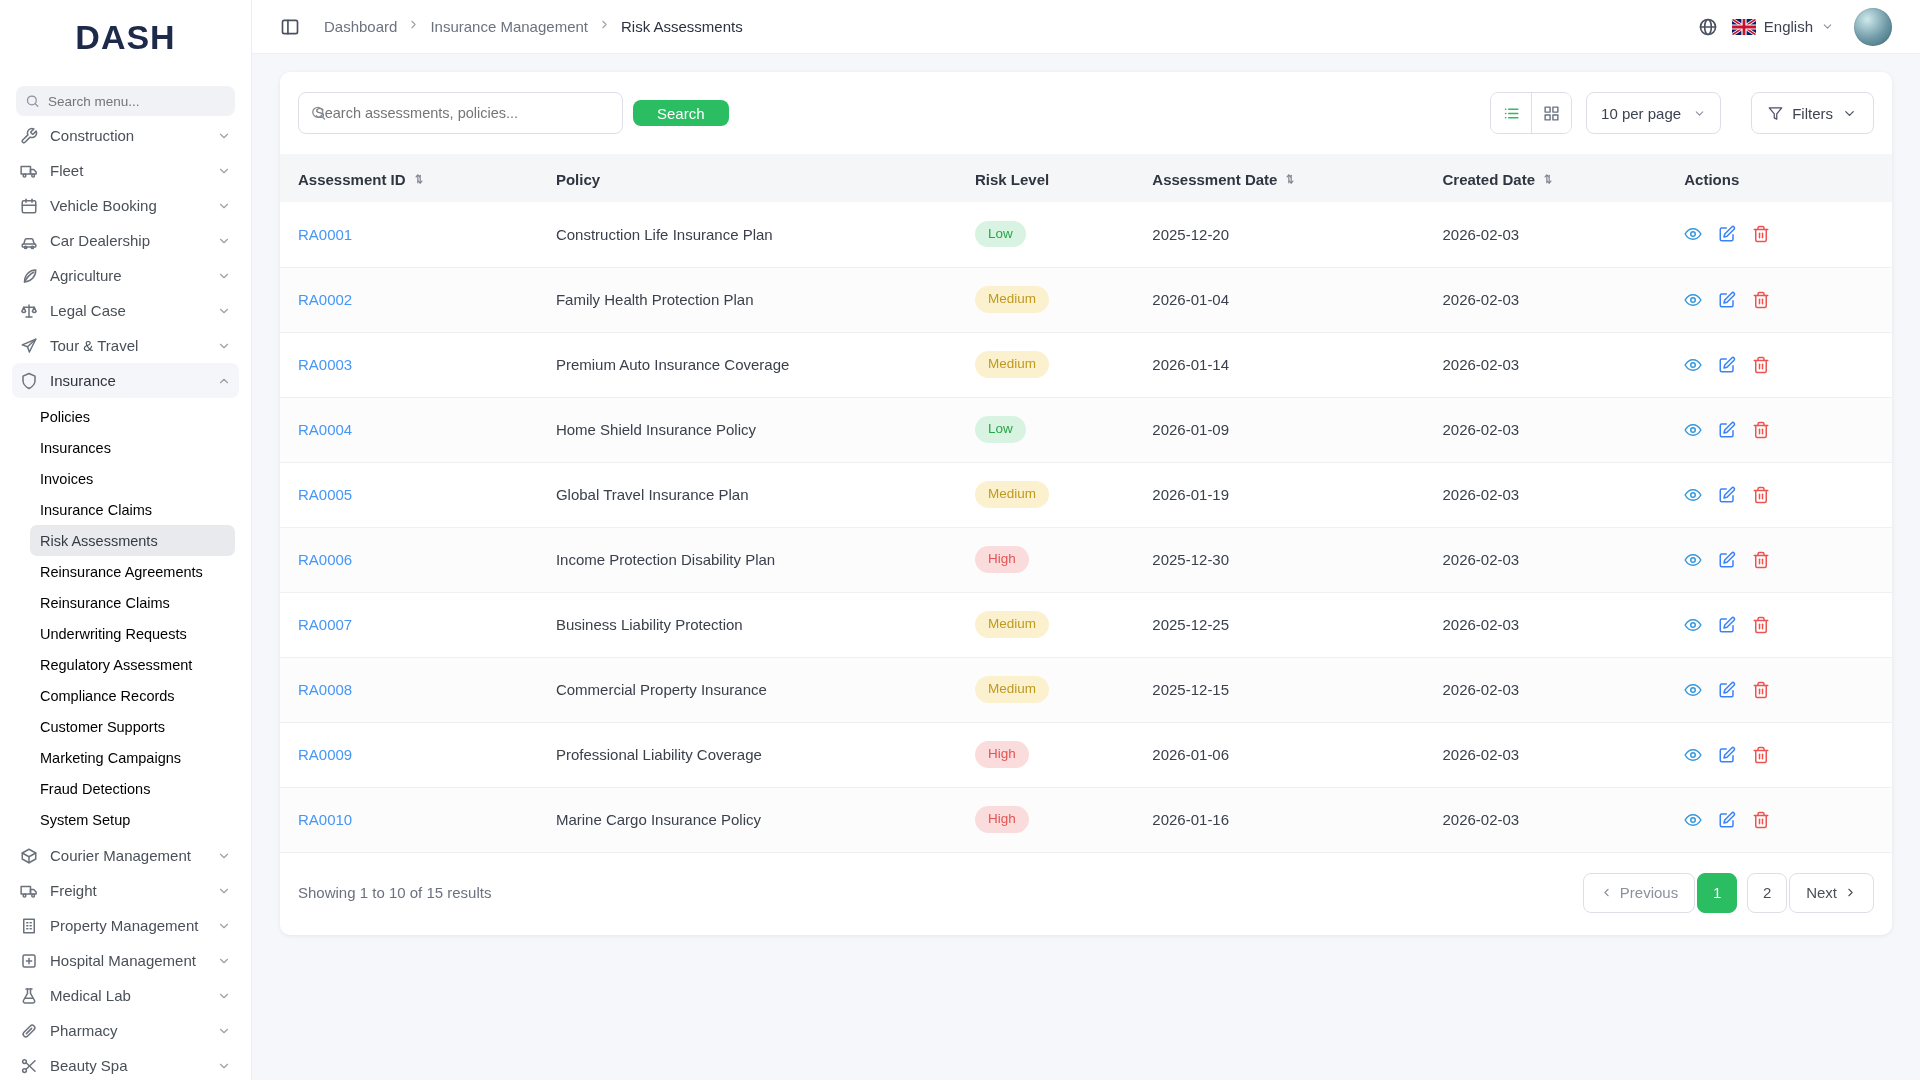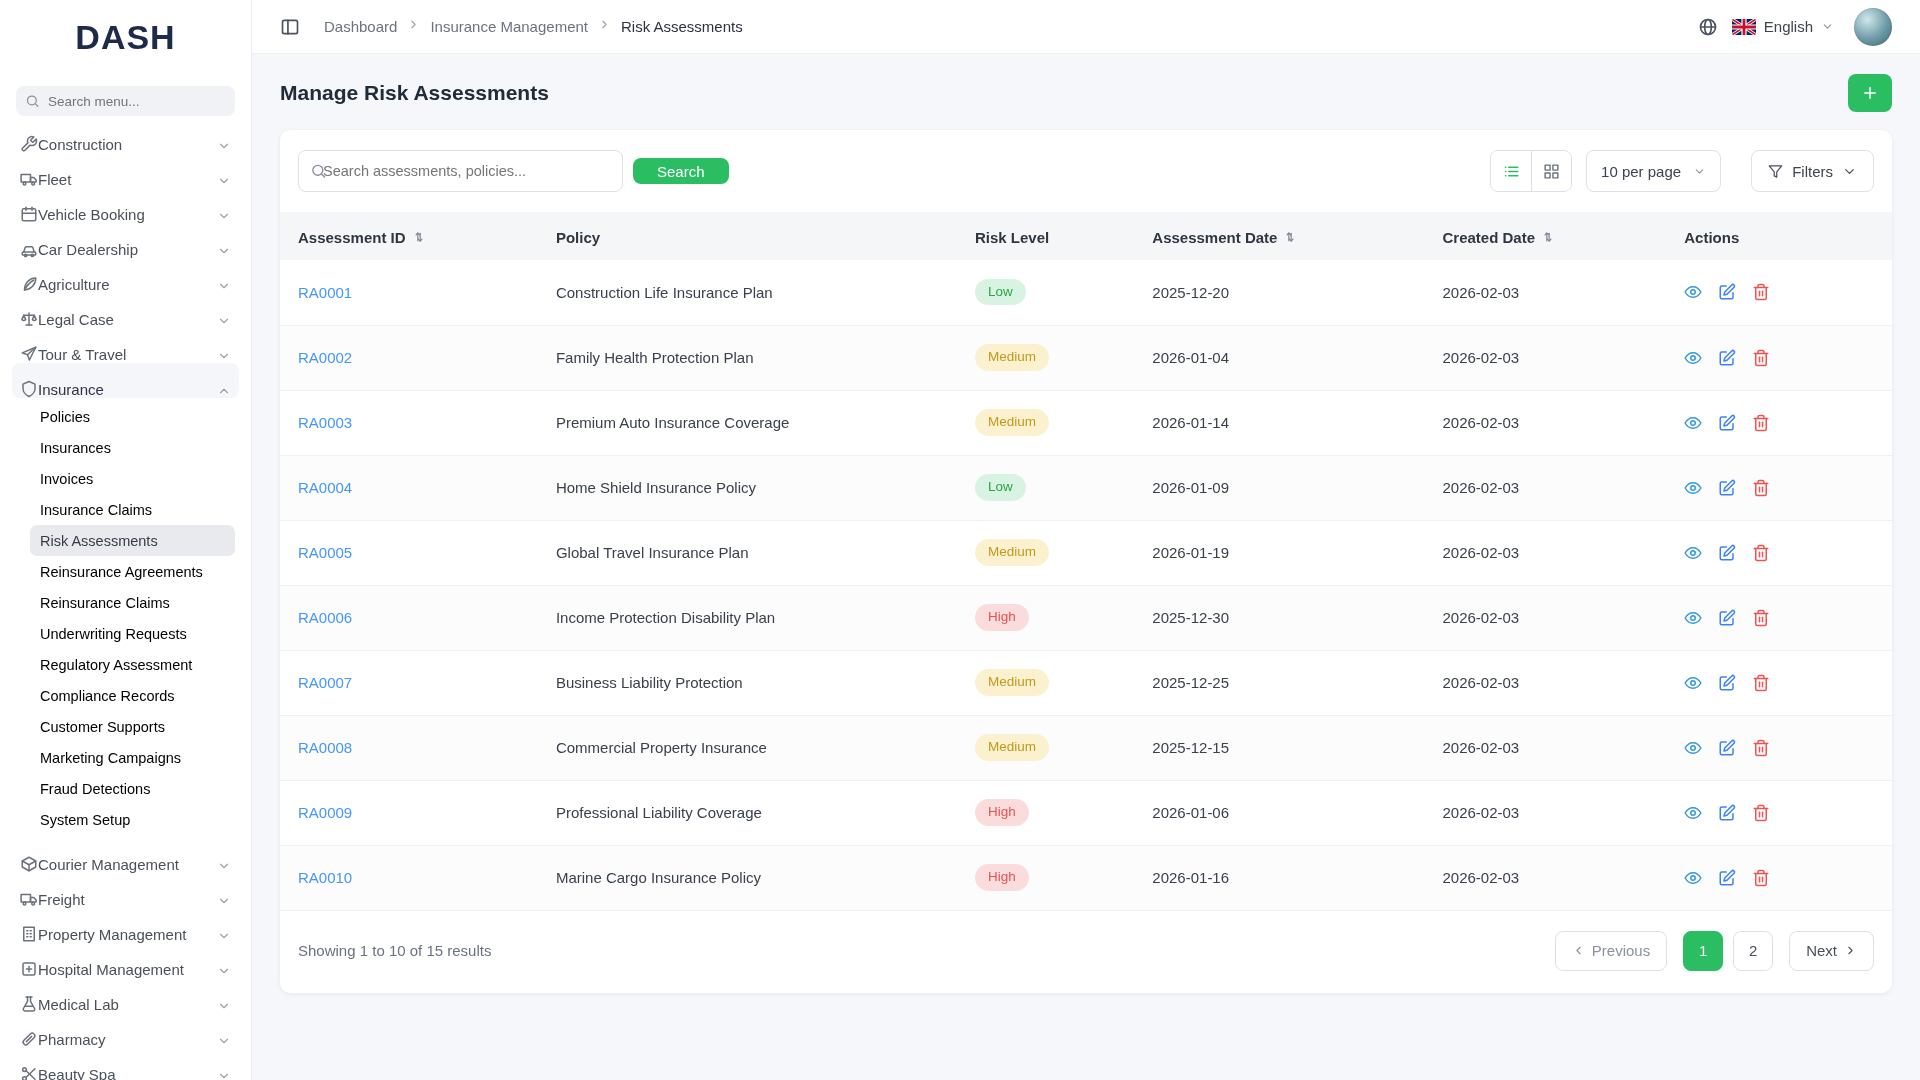--- a/index.html
+++ b/index.html
@@ -7,21 +7,21 @@
   body{font-family:"Liberation Sans",sans-serif;background:#f6f7fa;color:#32393f;display:flex;font-size:15px}
   button{font-family:inherit}
 
   
   .sidebar{width:252px;min-width:252px;height:1080px;background:#fff;border-right:1px solid #ebedf2;display:flex;flex-direction:column;overflow:hidden}
   .logo{padding:20px 0 12px;text-align:center;font-size:34px;line-height:1;font-weight:900;letter-spacing:1px;color:var(--logo)}
   .side-search{margin:20px 16px 12px;position:relative}
   .side-search input{width:100%;height:30px;border:none;background:#f1f2f6;border-radius:8px;padding:0 10px 0 32px;font-size:13.5px;color:#565d68;outline:none}
   .side-search .icon{position:absolute;left:9px;top:50%;transform:translateY(-50%);color:#8d939e;width:15px;height:15px}
   .menu{flex:1;overflow:hidden;padding:0 12px;margin-top:-10px}
-  .side-item{display:flex;align-items:flex-end;height:35px;padding:0 8px;border-radius:8px;color:#4a5058;cursor:pointer}
+  .side-item{display:flex;align-items:center;gap:12px;height:35px;padding:0 8px;border-radius:8px;color:#4a5058;cursor:pointer}
   .side-item .icon{color:#6c727c;width:18px;height:18px}
   .side-item .chev{margin-left:auto;color:#9aa0aa;width:14px;height:14px}
   .side-item.open{font-weight:400;color:#2e3440;background:#f5f6f9}
   .submenu{padding:3px 0 3px;margin-left:18px}
   .sub-item{height:31px;display:flex;align-items:center;padding:0 10px;margin-right:4px;border-radius:7px;font-size:14.5px;color:#000000;cursor:pointer}
   .sub-item.active{background:#e8eaee;color:#363c45}
 
   
   .main{flex:1;display:flex;flex-direction:column;height:1080px;overflow:hidden}
   .topbar{height:54px;min-height:54px;background:#fff;display:flex;align-items:center;padding:0 28px;gap:24px;border-bottom:1px solid #eef0f4}
@@ -42,21 +42,21 @@
   
   .content{flex:1;overflow:hidden;padding:18px 28px 0}
   .page-head{display:flex;align-items:center;justify-content:space-between;margin:2px 0 18px}
   .page-title{font-size:21px;font-weight:700;color:#222b38}
   .add-btn{width:44px;height:38px;background:var(--accent);border:none;border-radius:8px;color:#fff;display:flex;align-items:center;justify-content:center;cursor:pointer}
   .add-btn .icon{width:18px;height:18px}
 
   .card{background:#fff;border-radius:10px;box-shadow:0 1px 4px rgba(30,40,60,.08);overflow:hidden}
   .toolbar{display:flex;align-items:center;padding:20px 18px;gap:10px}
   .search-wrap{position:relative}
-  .search-wrap input{width:325px;height:42px;border:1px solid #dcdfe6;border-radius:8px;padding:0 14px 0 24px;font-size:14.5px;color:#444;outline:none;background:#fff}
+  .search-wrap input{width:325px;height:42px;border:1px solid #dcdfe6;border-radius:8px;padding:0 14px 0 16px;font-size:14.5px;color:#444;outline:none;background:#fff}
   .search-wrap .icon{position:absolute;left:12px;top:50%;transform:translateY(-50%);color:#8a919d;width:17px;height:17px}
   .btn-search{height:26px;padding:0 24px;background:var(--accent);color:#fff;border:none;border-radius:8px;font-size:15px;cursor:pointer}
   .toolbar-right{margin-left:auto;display:flex;align-items:center;gap:14px}
   .view-toggle{display:flex;border:1px solid #dcdfe6;border-radius:8px;overflow:hidden}
   .view-btn{width:40px;height:40px;display:flex;align-items:center;justify-content:center;background:#fff;border:none;cursor:pointer;color:#6a7280}
   .view-btn + .view-btn{border-left:1px solid #dcdfe6}
   .view-btn.active{color:var(--accent)}
   .view-btn .icon{width:17px;height:17px}
   .per-page{height:42px;border:1px solid #dcdfe6;border-radius:8px;background:#fff;display:flex;align-items:center;gap:12px;padding:0 14px;color:#3d4450;cursor:pointer}
   .btn-filters{height:42px;margin-left:16px;border:1px solid #dcdfe6;border-radius:8px;background:#fff;display:flex;align-items:center;gap:9px;padding:0 16px;font-size:15px;color:#3d4450;cursor:pointer}
@@ -76,21 +76,21 @@
   .badge.medium{background:var(--medium_bg);color:var(--medium_text)}
   .badge.high{background:var(--high_bg);color:var(--high_text)}
   .actions{display:flex;align-items:center;gap:16px}
   .act{background:none;border:none;cursor:pointer;padding:0;display:flex}
   .act .icon{width:18px;height:18px}
   .act.eye{color:var(--eye)} .act.edit{color:var(--edit)} .act.trash{color:var(--trash)}
 
   
   .card-footer{display:flex;align-items:center;justify-content:space-between;padding:20px 18px 22px}
   .results{color:#6a7280}
-  .pager{display:flex;align-items:center;gap:16px}
+  .pager{display:flex;align-items:center;gap:2px}
   .pages{display:flex;gap:10px}
   .page-btn{height:40px;min-width:40px;border:1px solid #dcdfe6;background:#fff;border-radius:8px;display:flex;align-items:center;justify-content:center;font-size:15px;color:#4a5058;cursor:pointer;padding:0 16px;gap:7px}
   .page-btn .icon{width:13px;height:13px}
   .page-btn.prev{color:#8a919d}
   .page-num{padding:0;width:40px}
   .page-num.active{background:var(--accent);border-color:var(--accent);color:#fff}
   .icon{display:inline-flex;align-items:center;justify-content:center;flex:none}
   .icon svg{width:100%;height:100%;display:block}
 </style>
 </head>
@@ -402,31 +402,20 @@
             <svg viewBox="0 0 24 24" fill="none" stroke="currentColor" stroke-width="2" stroke-linecap="round" stroke-linejoin="round">
               <polyline points="6 9 12 15 18 9"></polyline>
             </svg>
           </span>
       </div>
       <div class="avatar"></div>
     </div>
   </header>
 
   <div class="content">
-    <div class="page-head">
-      <h1 class="page-title">Manage Risk Assessments</h1>
-      <button class="add-btn">
-        <span class="icon">
-            <svg viewBox="0 0 24 24" fill="none" stroke="currentColor" stroke-width="2" stroke-linecap="round" stroke-linejoin="round">
-              <line x1="12" y1="5" x2="12" y2="19"></line>
-              <line x1="5" y1="12" x2="19" y2="12"></line>
-            </svg>
-          </span>
-      </button>
-    </div>
 
     <div class="card">
       <div class="toolbar">
         <div class="search-wrap">
           <span class="icon">
               <svg viewBox="0 0 24 24" fill="none" stroke="currentColor" stroke-width="2" stroke-linecap="round" stroke-linejoin="round">
                 <circle cx="11" cy="11" r="7"></circle>
                 <line x1="20.5" y1="20.5" x2="16.2" y2="16.2"></line>
               </svg>
             </span>

